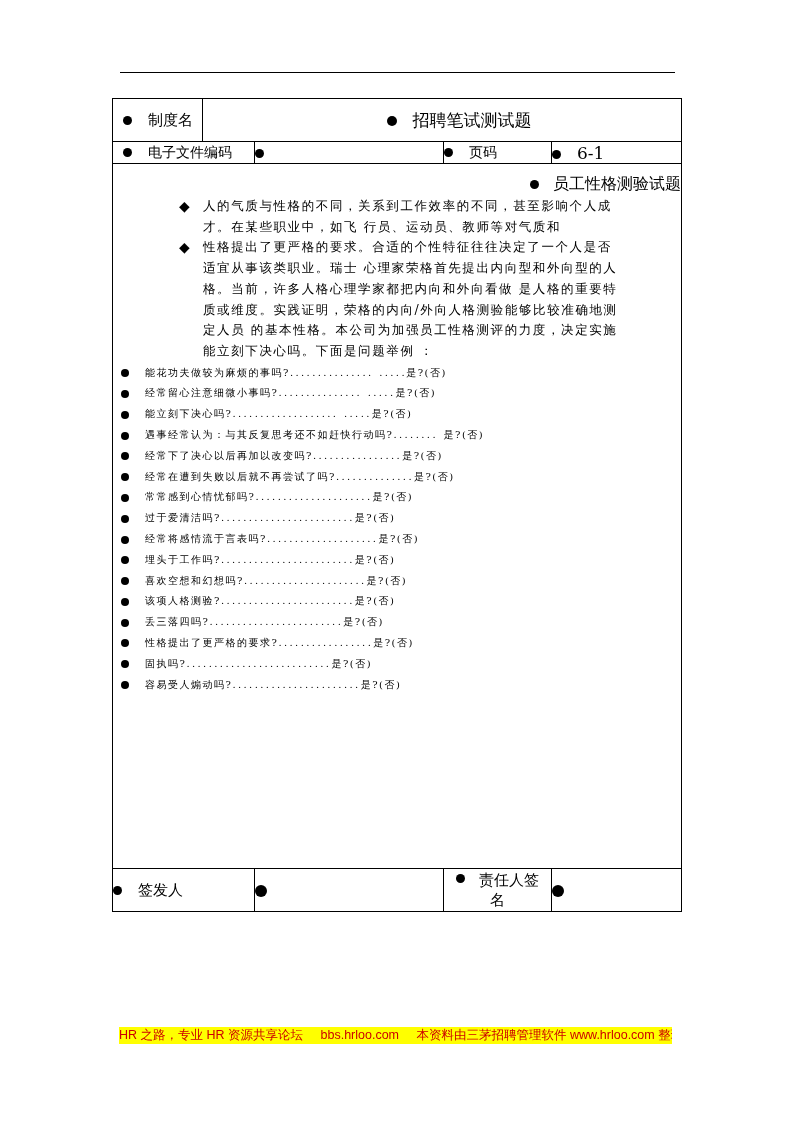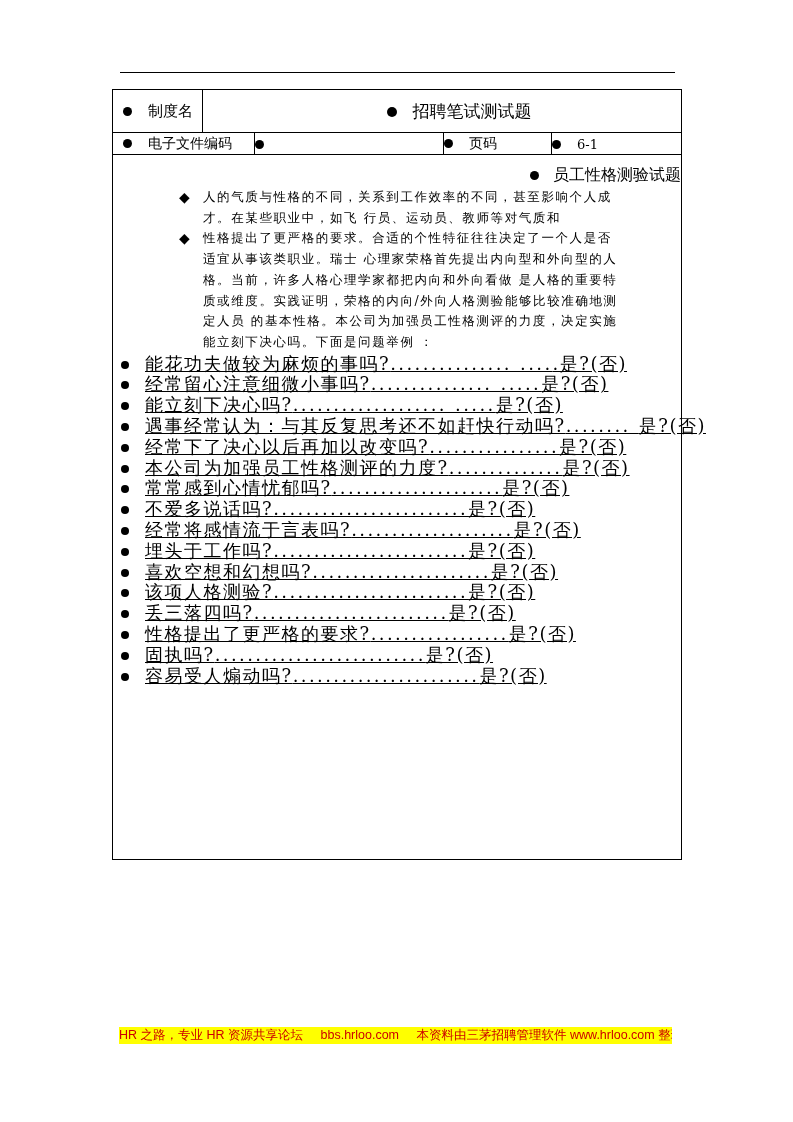--- a/index.html
+++ b/index.html
@@ -1,40 +1,40 @@
 <!DOCTYPE html>
 <html><head>
 <meta charset="utf-8">
 <style>
   html, body { margin: 0; padding: 0; background: #ffffff; }
   body { width: 793px; height: 1122px; position: relative; overflow: hidden;
          font-family: "DejaVu Sans", "Liberation Sans", sans-serif; color: #000; }
   .header-rule { position: absolute; left: 120px; top: 72px; width: 555px; height: 1px; background: #000; }
-  .doc-table { position: absolute; left: 112px; top: 89px; width: 569px; border-collapse: collapse; table-layout: fixed; border-radius: 15px; }
+  .doc-table { position: absolute; left: 112px; top: 98px; width: 569px; border-collapse: collapse; table-layout: fixed; border-radius: 15px; }
   .doc-table td { border: 1px solid #000; padding: 0; vertical-align: middle; }
   .bullet { display: inline-block; width: 9px; height: 9px; border-radius: 50%; background: #000; vertical-align: middle; }
   .row1 td { height: 42px; padding-left: 34px; }
   .row2 td { height: 21px; }
   .row1 .label-cell { font-size: 15px; padding-left: 10px; }
   .row1 .label-cell .bullet { margin-right: 16px; }
   .row1 .title-cell { text-align: center; font-size: 17px; }
   .row1 .title-cell .bullet { margin-right: 16px; width: 10px; height: 10px; }
   .row2 td { font-size: 14px; }
   .row2 .ecode-label { padding-left: 10px; margin-left: 12px; }
   .row2 .ecode-label .bullet { margin-right: 16px; }
   .center { }
   .row2 .page-label .bullet, .row2 .page-value .bullet { margin-right: 16px; }
-  .page-value span.v { font-family: "DejaVu Serif", serif; font-size: 13px; }
+  .page-value span.v { font-family: "DejaVu Serif", serif; font-size: 17px; }
   .body-cell { height: 704px; vertical-align: top !important; position: relative; }
   .body-title { text-align: right; font-size: 16px; margin-top: 8px; height: 24px; line-height: 24px; }
   .body-title .bullet { margin-right: 14px; }
   .para { position: relative; margin-left: 90px; margin-right: 6px; font-family: "DejaVu Serif", serif; font-size: 12.5px; line-height: 20.7px; letter-spacing: 1.6px; }
   .para .diamond { position: absolute; left: -24px; font-size: 14px; }
   .para-line { white-space: nowrap; }
-  .questions { margin-top: 1px; margin-left: 8px; font-family: "DejaVu Serif", serif; font-size: 18px; text-decoration: underline; }
+  .questions { margin-top: 1px; margin-left: 8px; font-family: "DejaVu Serif", serif; font-size: 10px; }
   .q { height: 20.8px; line-height: 20.8px; white-space: nowrap; letter-spacing: 1.5px; }
   .q .bullet { margin-right: 16px; width: 8px; height: 8px; }
   .q .dots { letter-spacing: 2.4px; }
   .row-sign td { height: 42px; font-size: 15px; }
   .sign-label { padding-left: 34px; }
   .sign-label .bullet { margin-right: 16px; }
   .resp-label { text-align: center; line-height: 20px; }
   .resp-label .bullet { margin-right: 14px; vertical-align: 2px; }
   .big-bullet { width: 12px; height: 12px; }
   .footer-banner { position: absolute; left: 119px; top: 1027px; width: 553px; height: 17px; background: #ffff00;
@@ -95,32 +95,47 @@
         <div class="para-line">质或维度。实践证明，荣格的内向/外向人格测验能够比较准确地测</div>
         <div class="para-line">定人员 的基本性格。本公司为加强员工性格测评的力度，决定实施</div>
         <div class="para-line">能立刻下决心吗。下面是问题举例 ：</div>
       </div>
       <div class="questions">
         <div class="q"><span class="bullet"></span><span>能花功夫做较为麻烦的事吗?</span><span class="dots">...............  ....</span><span>.是?(否)</span></div>
         <div class="q"><span class="bullet"></span><span>经常留心注意细微小事吗?</span><span class="dots">...............  .....</span><span>是?(否)</span></div>
         <div class="q"><span class="bullet"></span><span>能立刻下决心吗?</span><span class="dots">...................  .....</span><span>是?(否)</span></div>
         <div class="q"><span class="bullet"></span><span>遇事经常认为：与其反复思考还不如赶快行动吗?</span><span class="dots">........  </span><span>是?(否)</span></div>
         <div class="q"><span class="bullet"></span><span>经常下了决心以后再加以改变吗?</span><span class="dots">................</span><span>是?(否)</span></div>
-        <div class="q"><span class="bullet"></span><span>本公司为加强员工性格测评的力度?</span><span class="dots">..............</span><span>是?(否)</span></div>
+        <div class="q"><span class="bullet"></span><span>经常在遭到失败以后就不再尝试了吗?</span><span class="dots">..............</span><span>是?(否)</span></div>
         <div class="q"><span class="bullet"></span><span>常常感到心情忧郁吗?</span><span class="dots">.....................</span><span>是?(否)</span></div>
-        <div class="q"><span class="bullet"></span><span>不爱多说话吗?</span><span class="dots">........................</span><span>是?(否)</span></div>
+        <div class="q"><span class="bullet"></span><span>过于爱清洁吗?</span><span class="dots">........................</span><span>是?(否)</span></div>
         <div class="q"><span class="bullet"></span><span>经常将感情流于言表吗?</span><span class="dots">....................</span><span>是?(否)</span></div>
         <div class="q"><span class="bullet"></span><span>埋头于工作吗?</span><span class="dots">........................</span><span>是?(否)</span></div>
         <div class="q"><span class="bullet"></span><span>喜欢空想和幻想吗?</span><span class="dots">......................</span><span>是?(否)</span></div>
         <div class="q"><span class="bullet"></span><span>该项人格测验?</span><span class="dots">........................</span><span>是?(否)</span></div>
         <div class="q"><span class="bullet"></span><span>丢三落四吗?</span><span class="dots">........................</span><span>是?(否)</span></div>
         <div class="q"><span class="bullet"></span><span>性格提出了更严格的要求?</span><span class="dots">.................</span><span>是?(否)</span></div>
         <div class="q"><span class="bullet"></span><span>固执吗?</span><span class="dots">..........................</span><span>是?(否)</span></div>
         <div class="q"><span class="bullet"></span><span>容易受人煽动吗?</span><span class="dots">.......................</span><span>是?(否)</span></div>
       </div>
+    </td>
+  </tr>
+  <tr class="row-sign">
+    <td class="sign-label" colspan="2">
+      <span class="bullet"></span><span>签发人</span>
+    </td>
+    <td class="center">
+      <span class="bullet big-bullet"></span><span></span>
+    </td>
+    <td class="resp-label">
+      <div><span class="bullet"></span><span>责任人签</span></div>
+      <div>名</div>
+    </td>
+    <td class="center">
+      <span class="bullet big-bullet"></span><span></span>
     </td>
   </tr>
 </tbody>
   </table>
 
 <div class="footer-banner">
   <span>HR 之路，专业 HR 资源共享论坛</span>
   <span>bbs.hrloo.com</span>
   <span>本资料由三茅招聘管理软件 www.hrloo.com 整理</span>
 </div>

